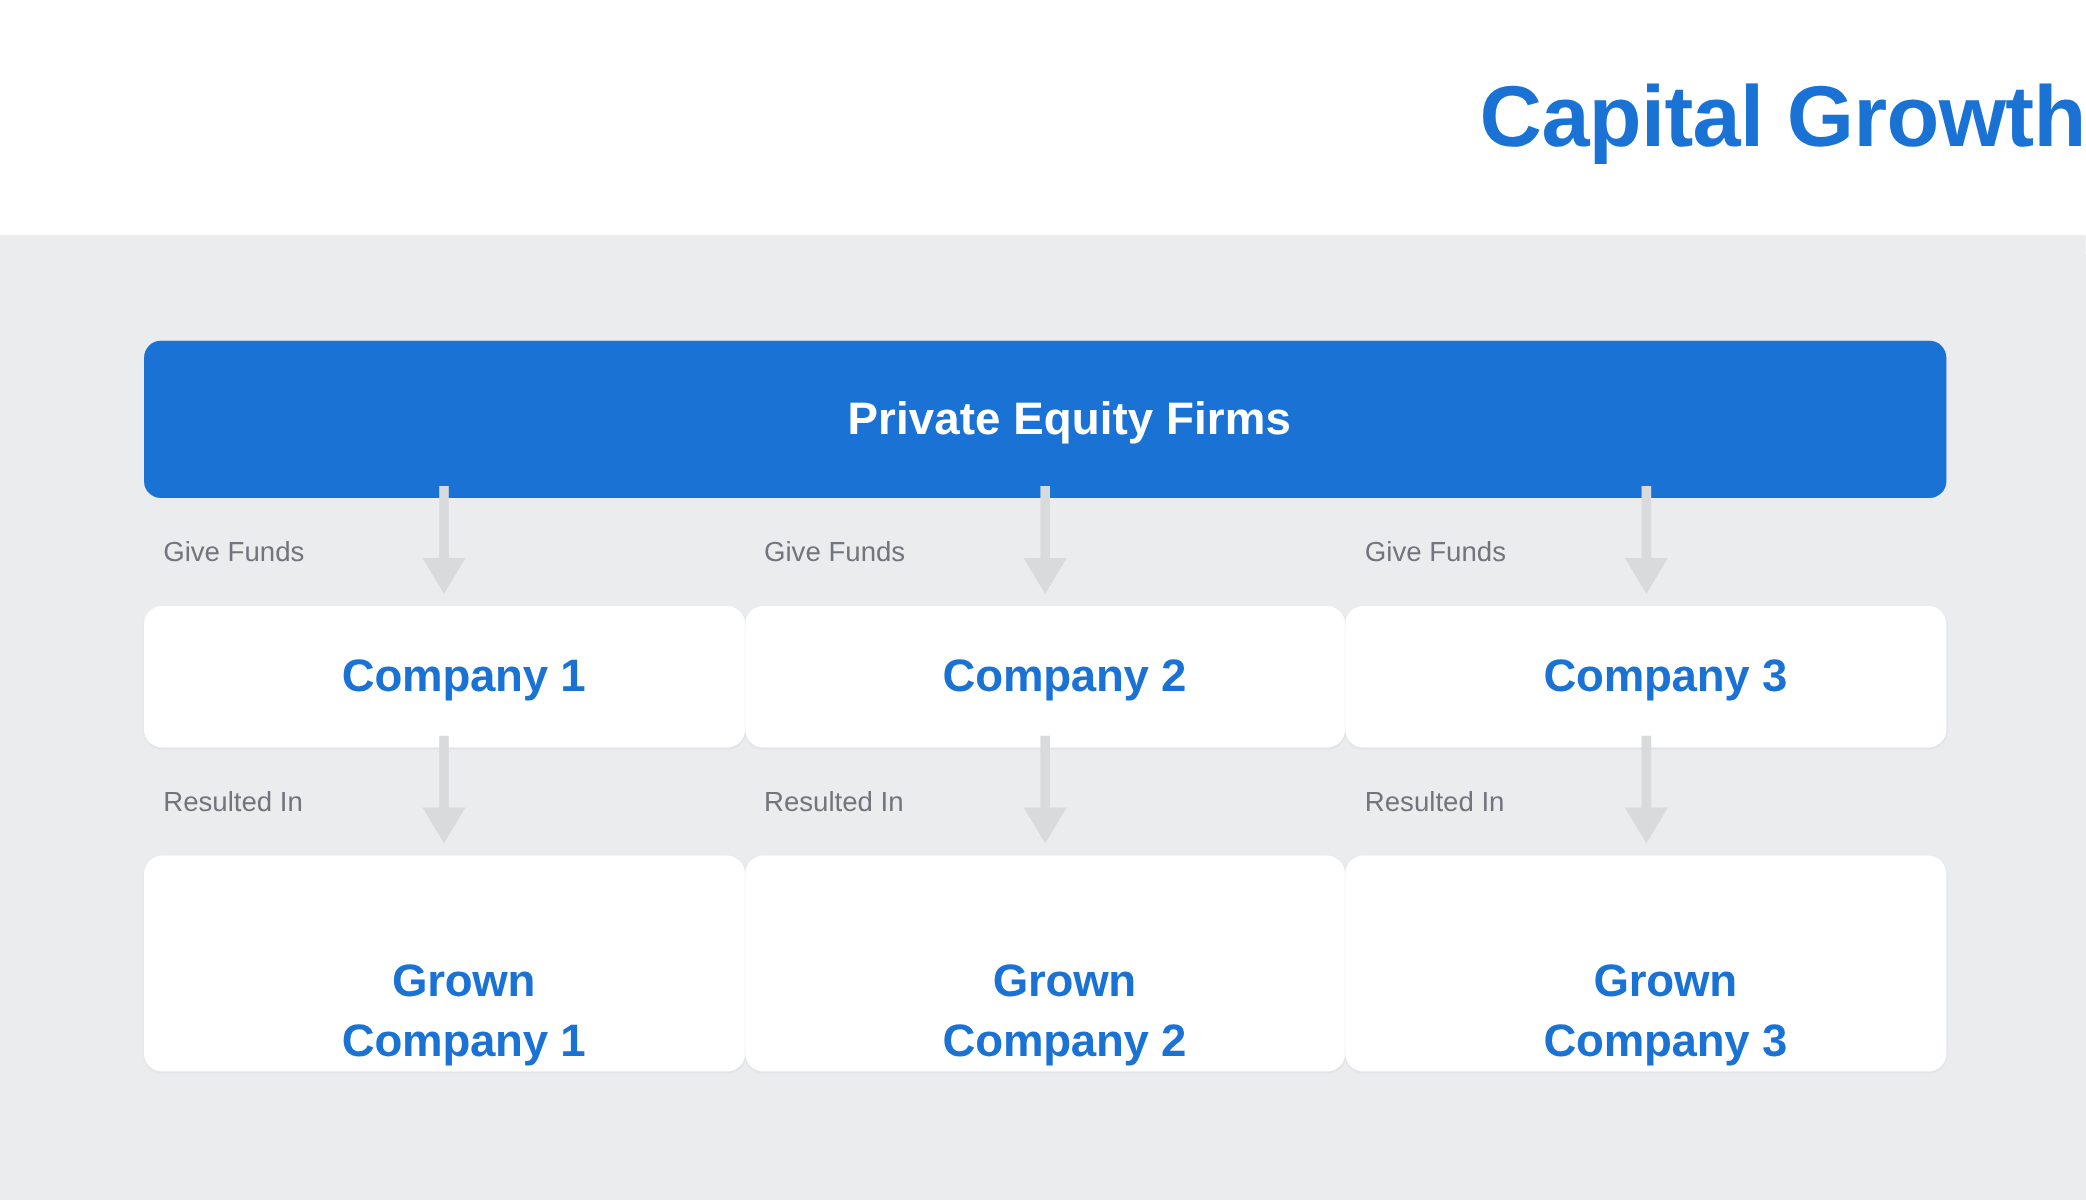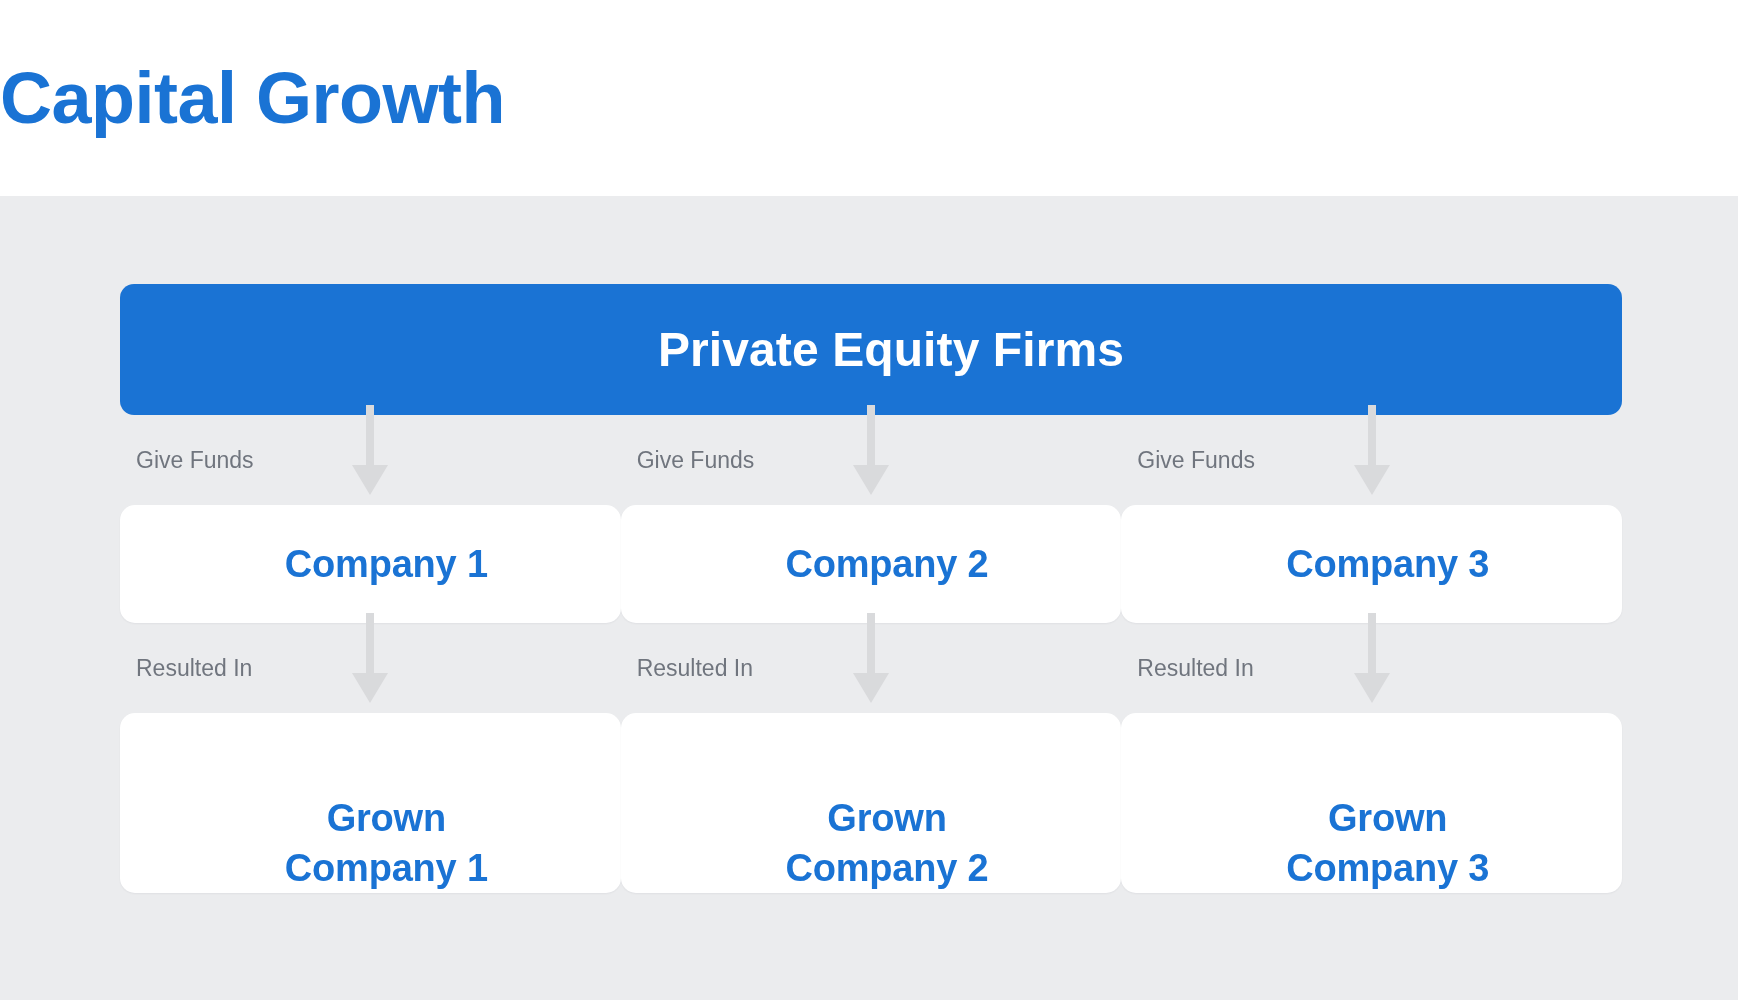--- a/index.html
+++ b/index.html
@@ -27,21 +27,21 @@
   
   .header {
     position: absolute;
     left: 0;
     top: 0;
     width: 1738px;
     height: 196px;
     background: #ffffff;
     display: flex;
     align-items: center;
-    justify-content: flex-start;
+    justify-content: flex-end;
   }
   .page-title {
     font-size: 72px;
     font-weight: 700;
     color: #1a73d4;
     letter-spacing: -0.5px;
     line-height: 1;
     margin: 0;
     text-align: center;
   }
@@ -64,21 +64,21 @@
     width: 1502px;
     height: 131px;
     background: #1a73d4;
     border-radius: 14px;
     display: flex;
     align-items: center;
     justify-content: center;
     box-sizing: border-box;
   }
   .banner-label {
-    font-size: 48px;
+    font-size: 38px;
     font-weight: 700;
     color: #ffffff;
     letter-spacing: 0.1px;
     line-height: 1;
     margin-left: 40px;
   }
 
   
   .columns {
     position: absolute;

